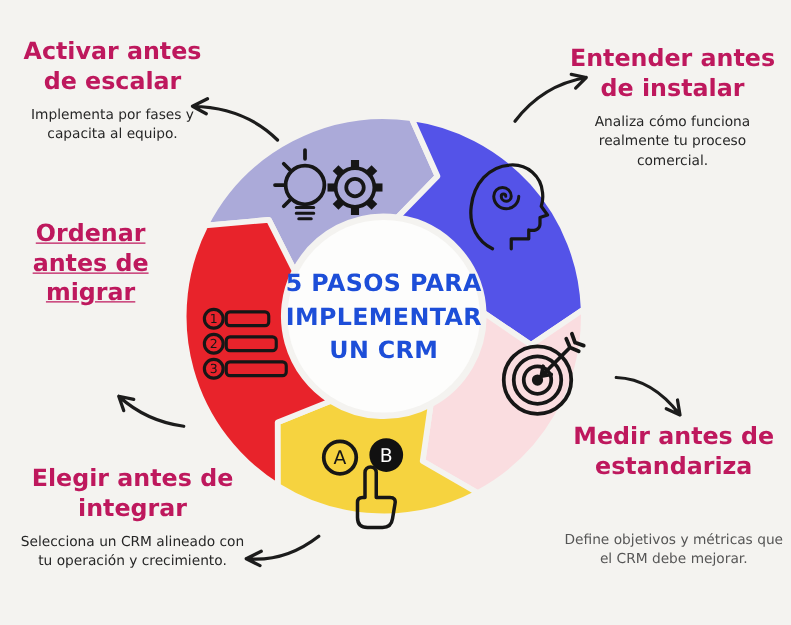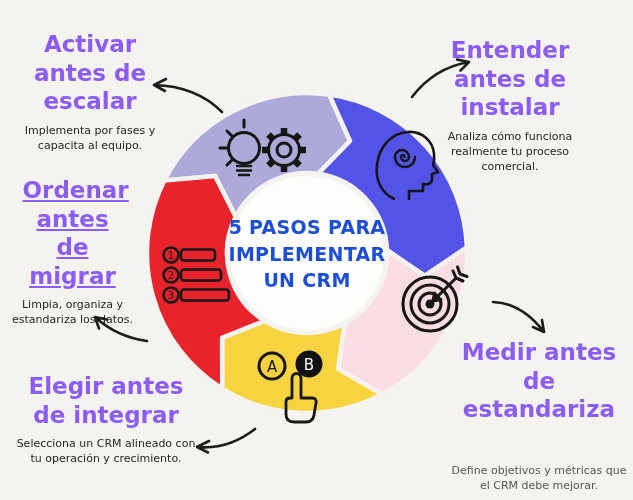--- a/index.html
+++ b/index.html
@@ -1,24 +1,24 @@
 <!DOCTYPE html>
 <html><head>
 <meta charset="utf-8">
 <style>
   html,body{margin:0;padding:0;}
   body{font-family:"DejaVu Sans", sans-serif;}
   .stage{position:relative;width:633px;height:500px;background:#f4f3f0;overflow:hidden;}
   .stage svg{position:absolute;left:0;top:0;}
   .step{position:absolute;text-align:center;color:#161616;}
-  .step h2{margin:0;font-size:23px;line-height:1.24;font-weight:700;color:#8b5cf6;}
+  .step h2{margin:0;font-size:19px;line-height:1.24;font-weight:700;color:#be185d;}
   .step p{margin:7px 0 0 0;font-size:11px;line-height:1.4;color:#262626;}
   .step.muted p{color:#555;margin-top:39px;}
   .step-activar{left:6px;top:30px;width:168px;}
-  .step-entender{left:424px;top:36px;width:172px;}
+  .step-entender{left:452px;top:36px;width:172px;}
   .step-ordenar{left:5px;top:176px;width:135px;}
   .step-ordenar h2{max-width:100px;margin:0 auto;text-decoration:underline;}
   .step-elegir{left:10px;top:372px;width:192px;}
   .step-medir{left:450px;top:338px;width:178px;}
   .center-title{position:absolute;left:217px;top:214px;width:180px;text-align:center;
     font-size:19px;font-weight:700;line-height:1.4;letter-spacing:.3px;color:#1d4ed8;z-index:3;}
   .logo{position:absolute;right:16px;bottom:16px;font-size:27px;font-weight:700;
     letter-spacing:-0.5px;color:#101010;z-index:3;}
 </style>
 </head>
@@ -106,16 +106,15 @@
     <p>Define objetivos y métricas que el CRM debe mejorar.</p>
   </div>
 
   <div class="step step-elegir">
     <h2>Elegir antes de integrar</h2>
     <p>Selecciona un CRM alineado con tu operación y crecimiento.</p>
   </div>
 
   <div class="step step-ordenar">
     <h2>Ordenar antes de migrar</h2>
-    <p>Limpia, organiza y estandariza los datos.</p>
   </div>
 
 </div>
 
 </body></html>

